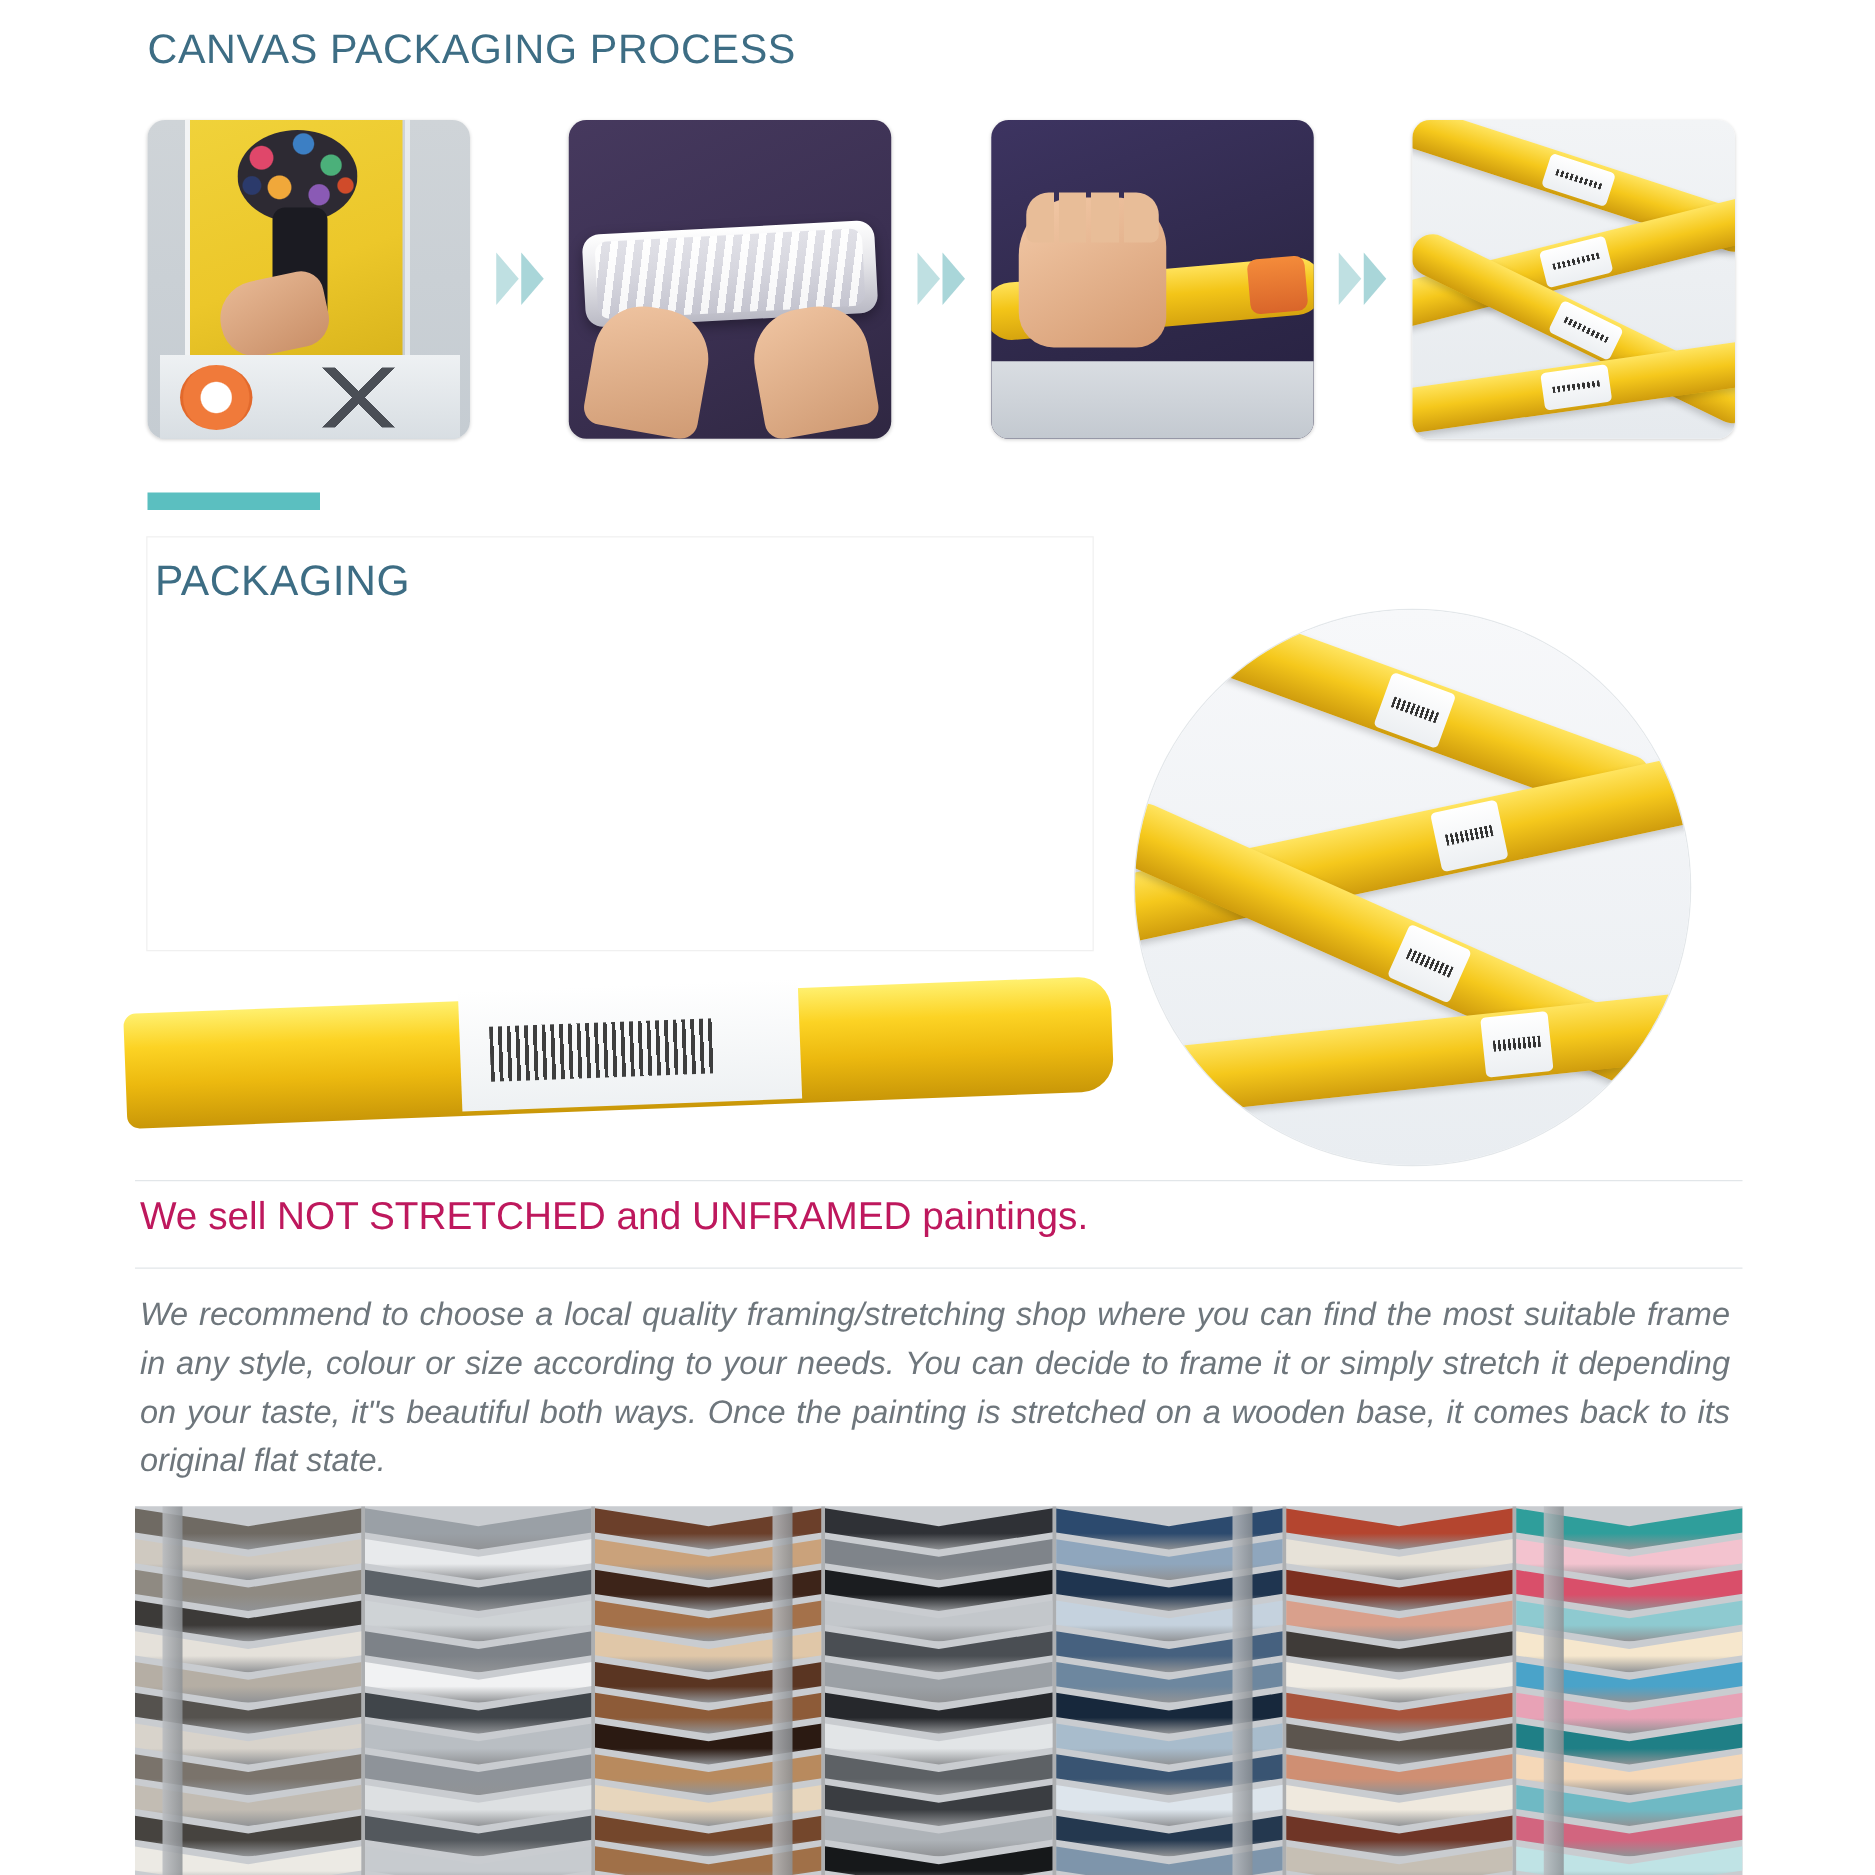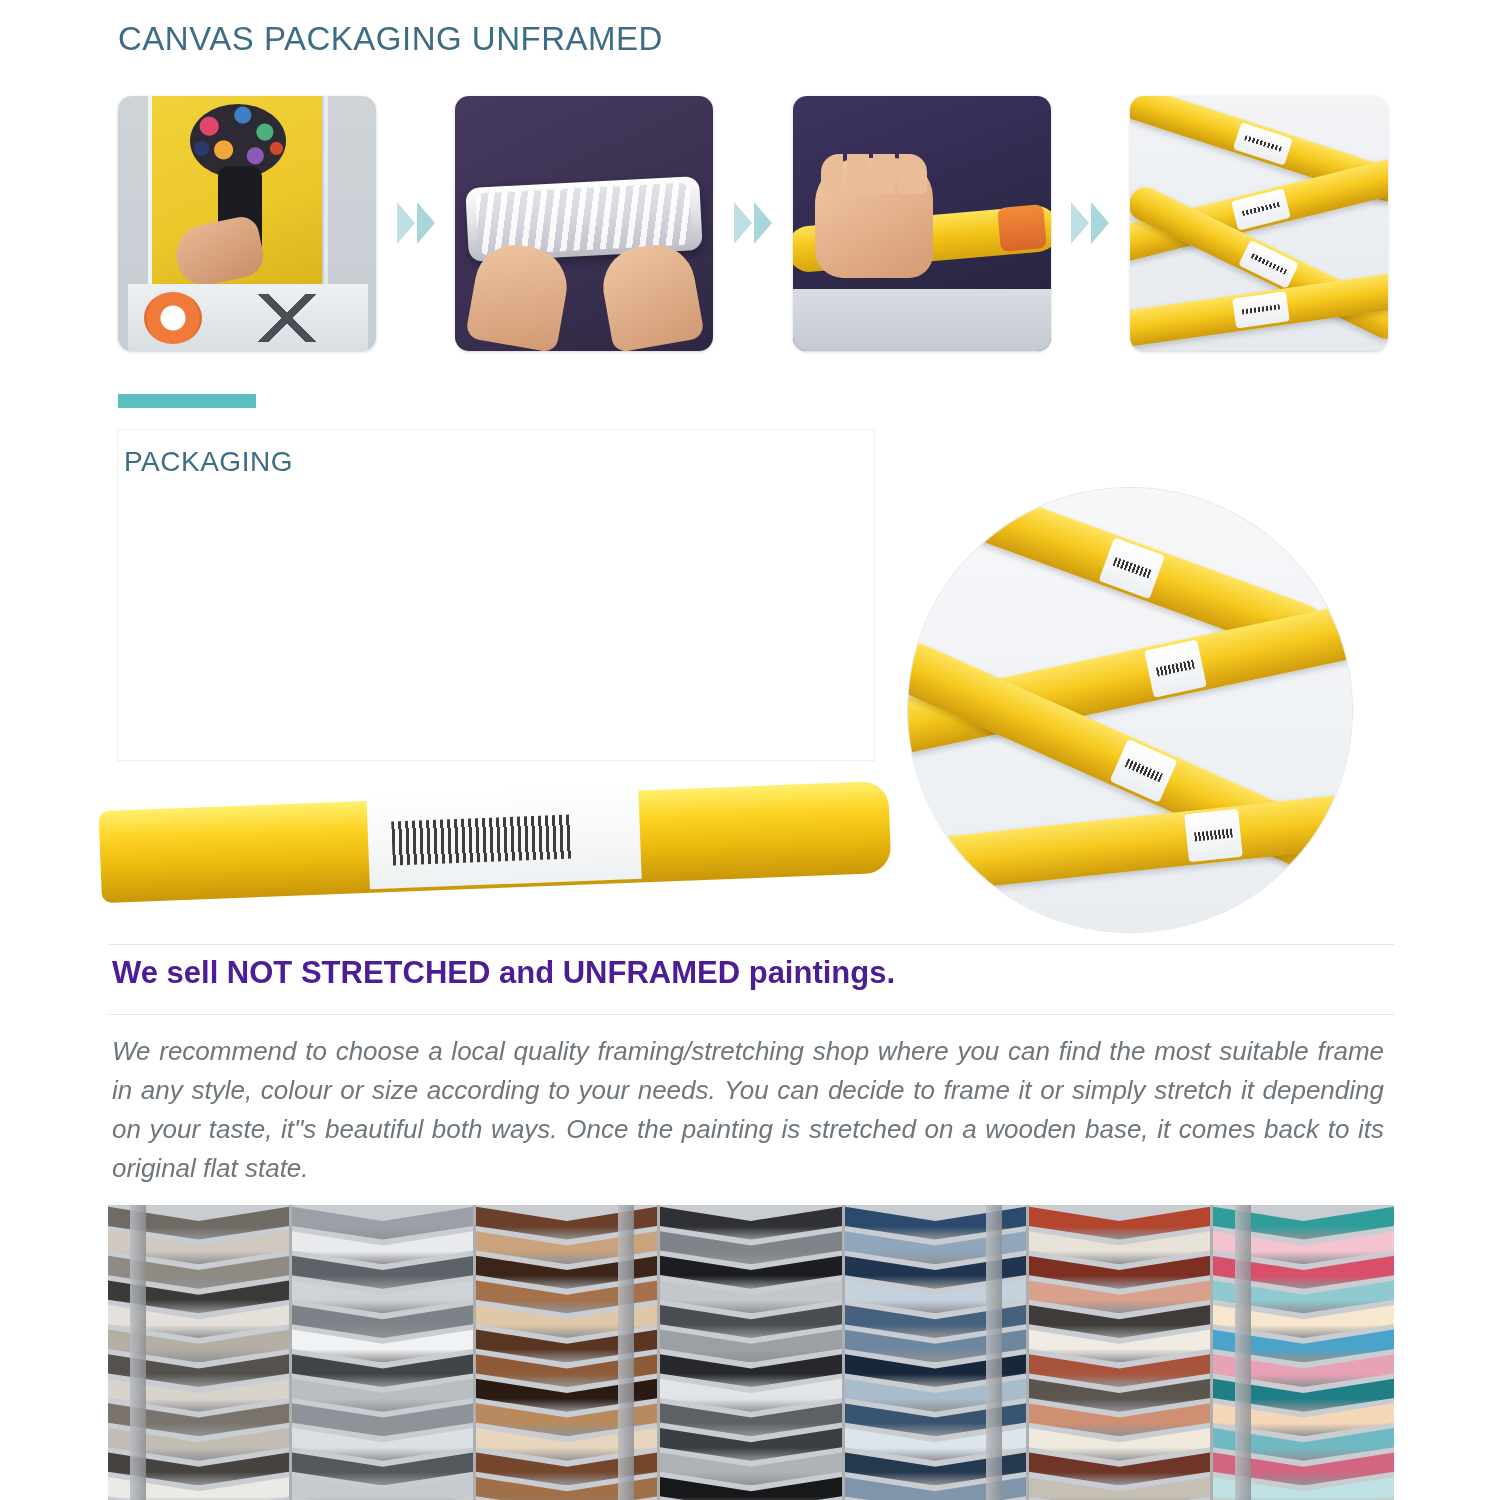--- a/index.html
+++ b/index.html
@@ -192,21 +192,21 @@
   .card {
     position: absolute;
     left: 118px; top: 430px;
     width: 756px; height: 330px;
     background: #ffffff;
     box-shadow: 0 0 0 1px #f0f0f0;
   }
   .card h2 {
     margin: 0;
     position: absolute; left: 6px; top: 16px;
-    font-size: 28px; font-weight: 400; color: #3d6d84;
+    font-size: 34px; font-weight: 400; color: #3d6d84;
     letter-spacing: .5px;
   }
   .card p {
     margin: 0;
     position: absolute; left: 6px; top: 92px; width: 738px;
     font-size: 26px; line-height: 1.48;
     color: #6e767c;
     text-align: justify;
   }
   .card p b { color: #4e565c; font-weight: 700; }
@@ -248,21 +248,21 @@
   .circle .tubeY { border-radius: 14px; }
 
   
   .sep {
     position: absolute; left: 108px; top: 944px; width: 1286px; height: 1px;
     background: #e2e6e9;
   }
   .headline {
     position: absolute;
     left: 112px; top: 955px;
-    font-size: 31px; color: #4c1d95; font-weight: 700;
+    font-size: 31px; color: #be185d; font-weight: 400;
   }
   .sep2 {
     position: absolute; left: 108px; top: 1014px; width: 1286px; height: 1px;
     background: #e2e6e9;
   }
   .body-text {
     position: absolute;
     left: 112px; top: 1032px; width: 1272px;
     font-size: 26px; line-height: 1.5; color: #6e767c;
     text-align: justify;
@@ -296,21 +296,21 @@
     position: absolute; top: 0; bottom: 0; width: 16px;
     background: linear-gradient(90deg,#b9bcc0,#8d9195);
     opacity: .85;
   }
 </style>
 </head>
 <body>
 
 <div class="page">
 
-  <div class="sec-title">CANVAS PACKAGING UNFRAMED</div>
+  <div class="sec-title">CANVAS PACKAGING PROCESS</div>
 
   <div class="strip-row">
 
     <div class="photo p1">
       <div class="yellowbg"></div>
       <div class="afro"></div>
       <div class="body"></div>
       <div class="hand"></div>
       <div class="lineL"></div>
       <div class="lineR"></div>

